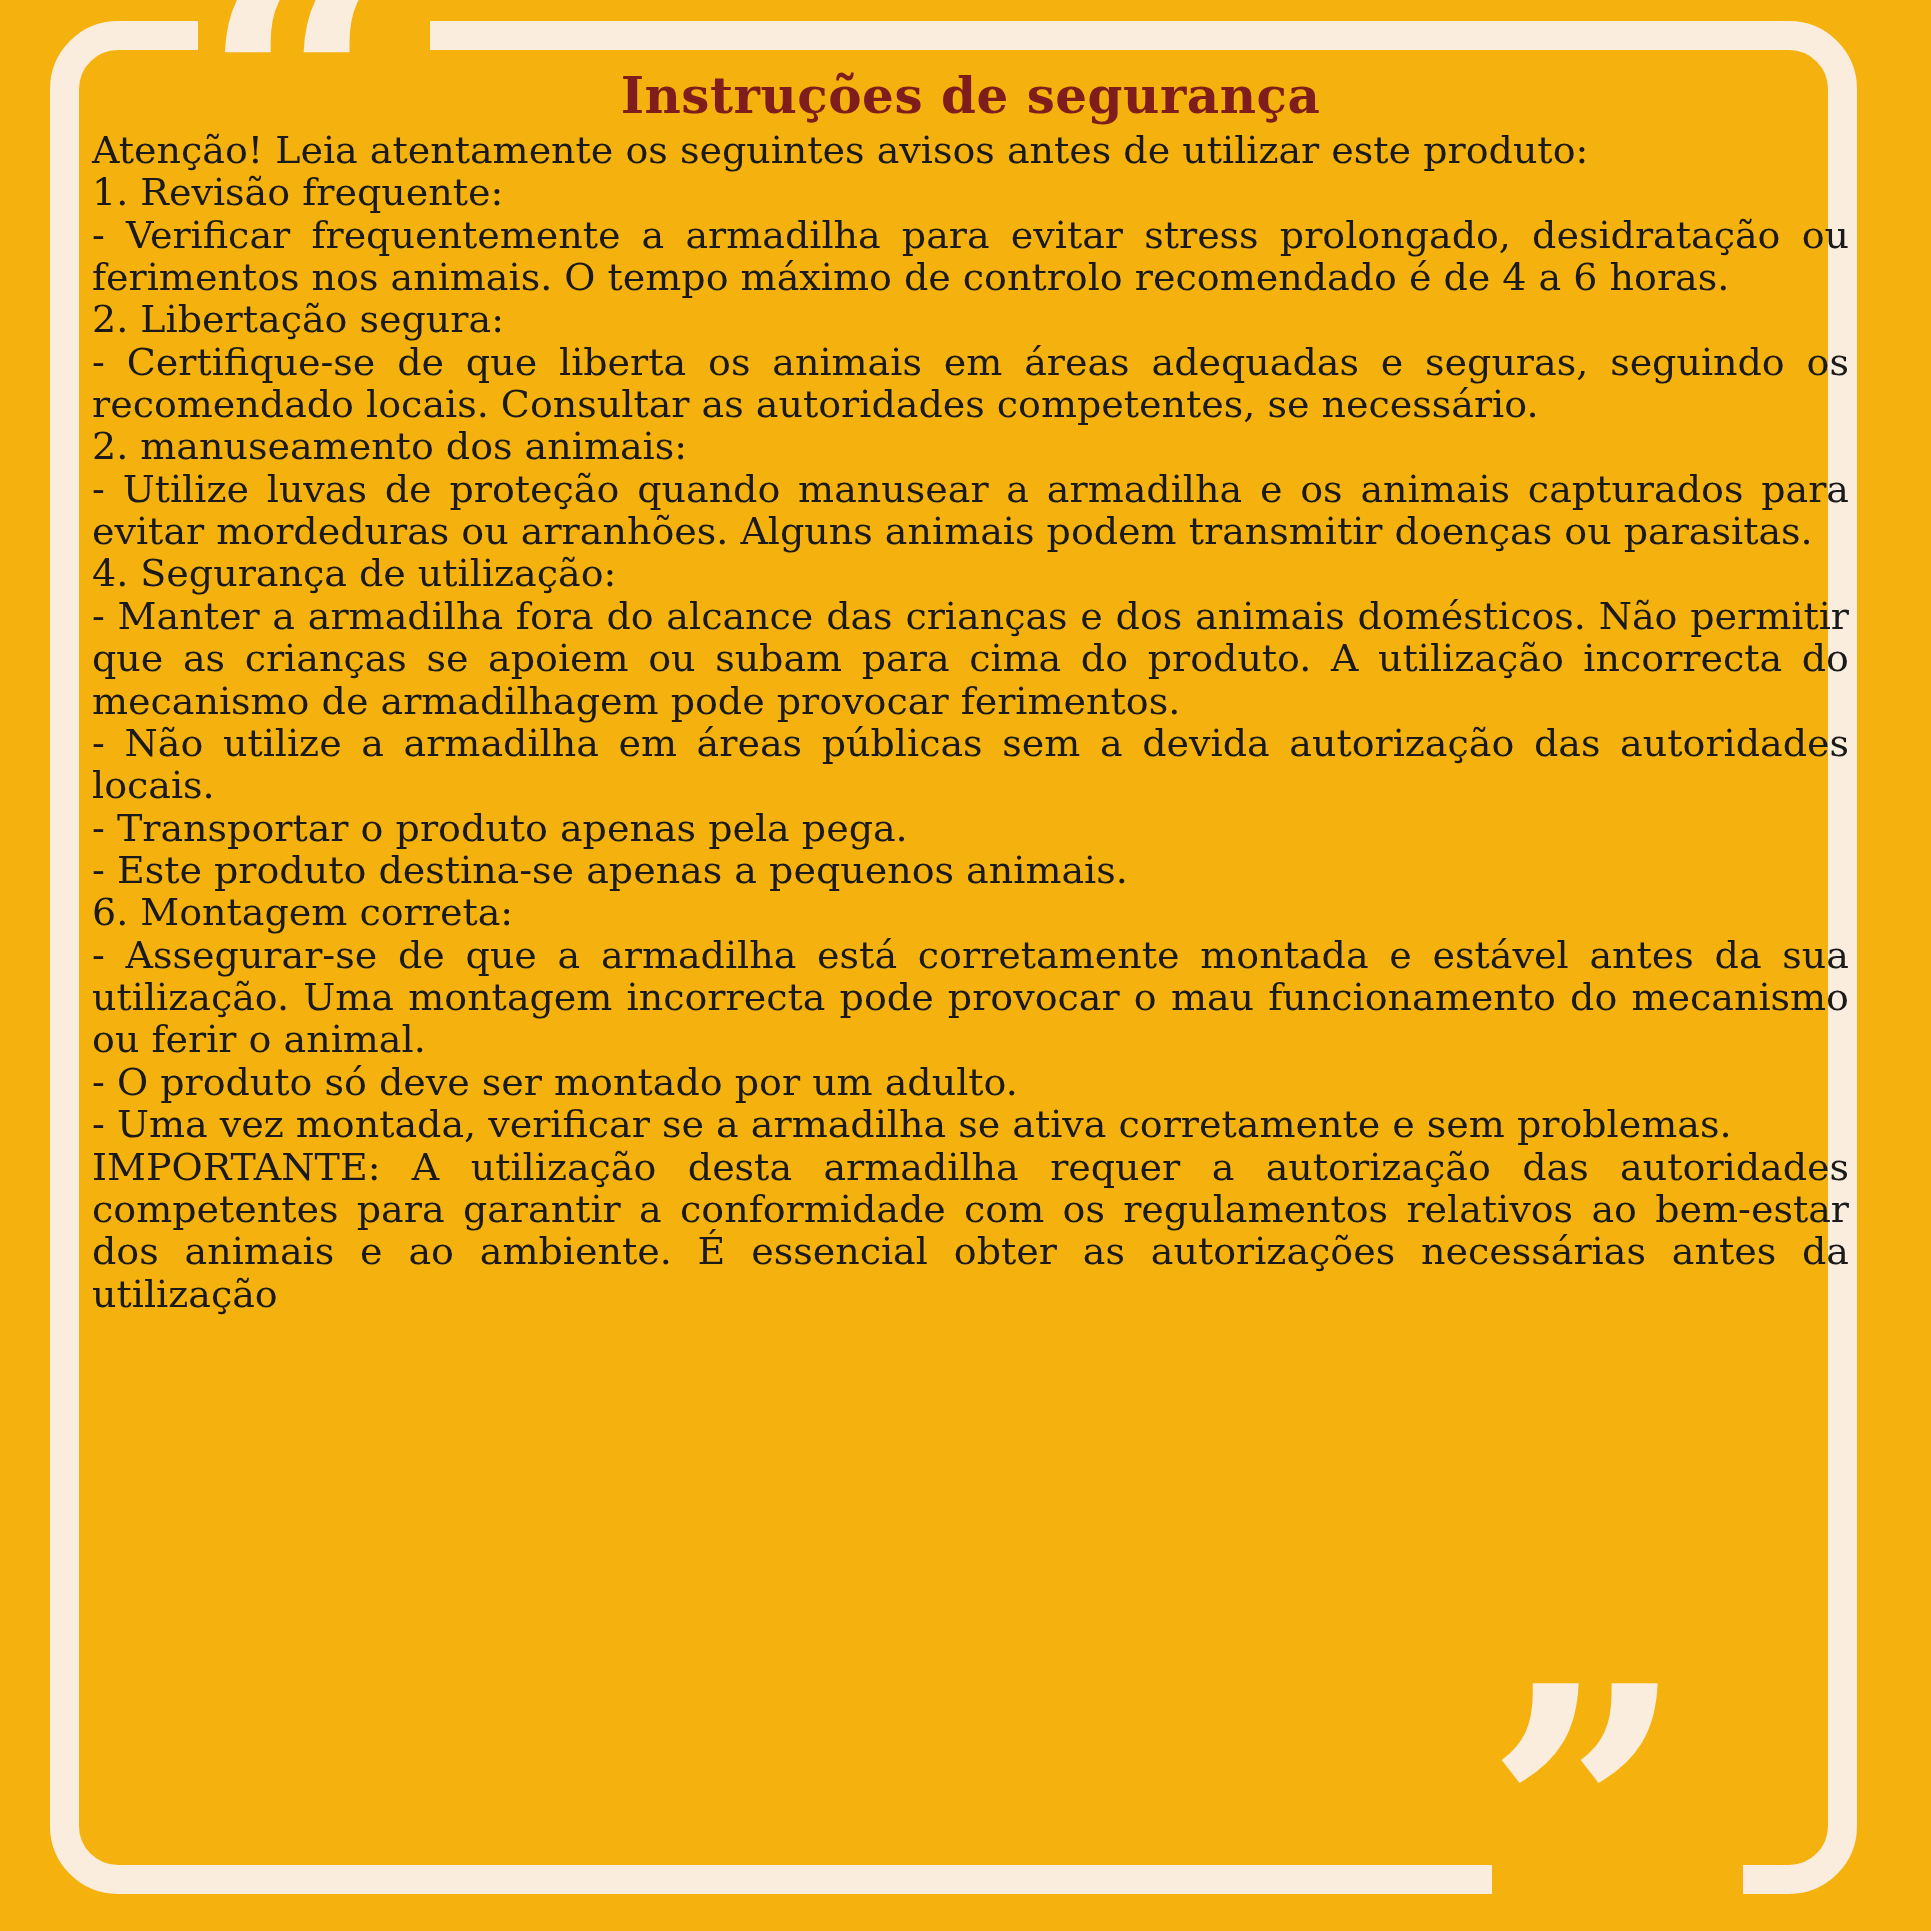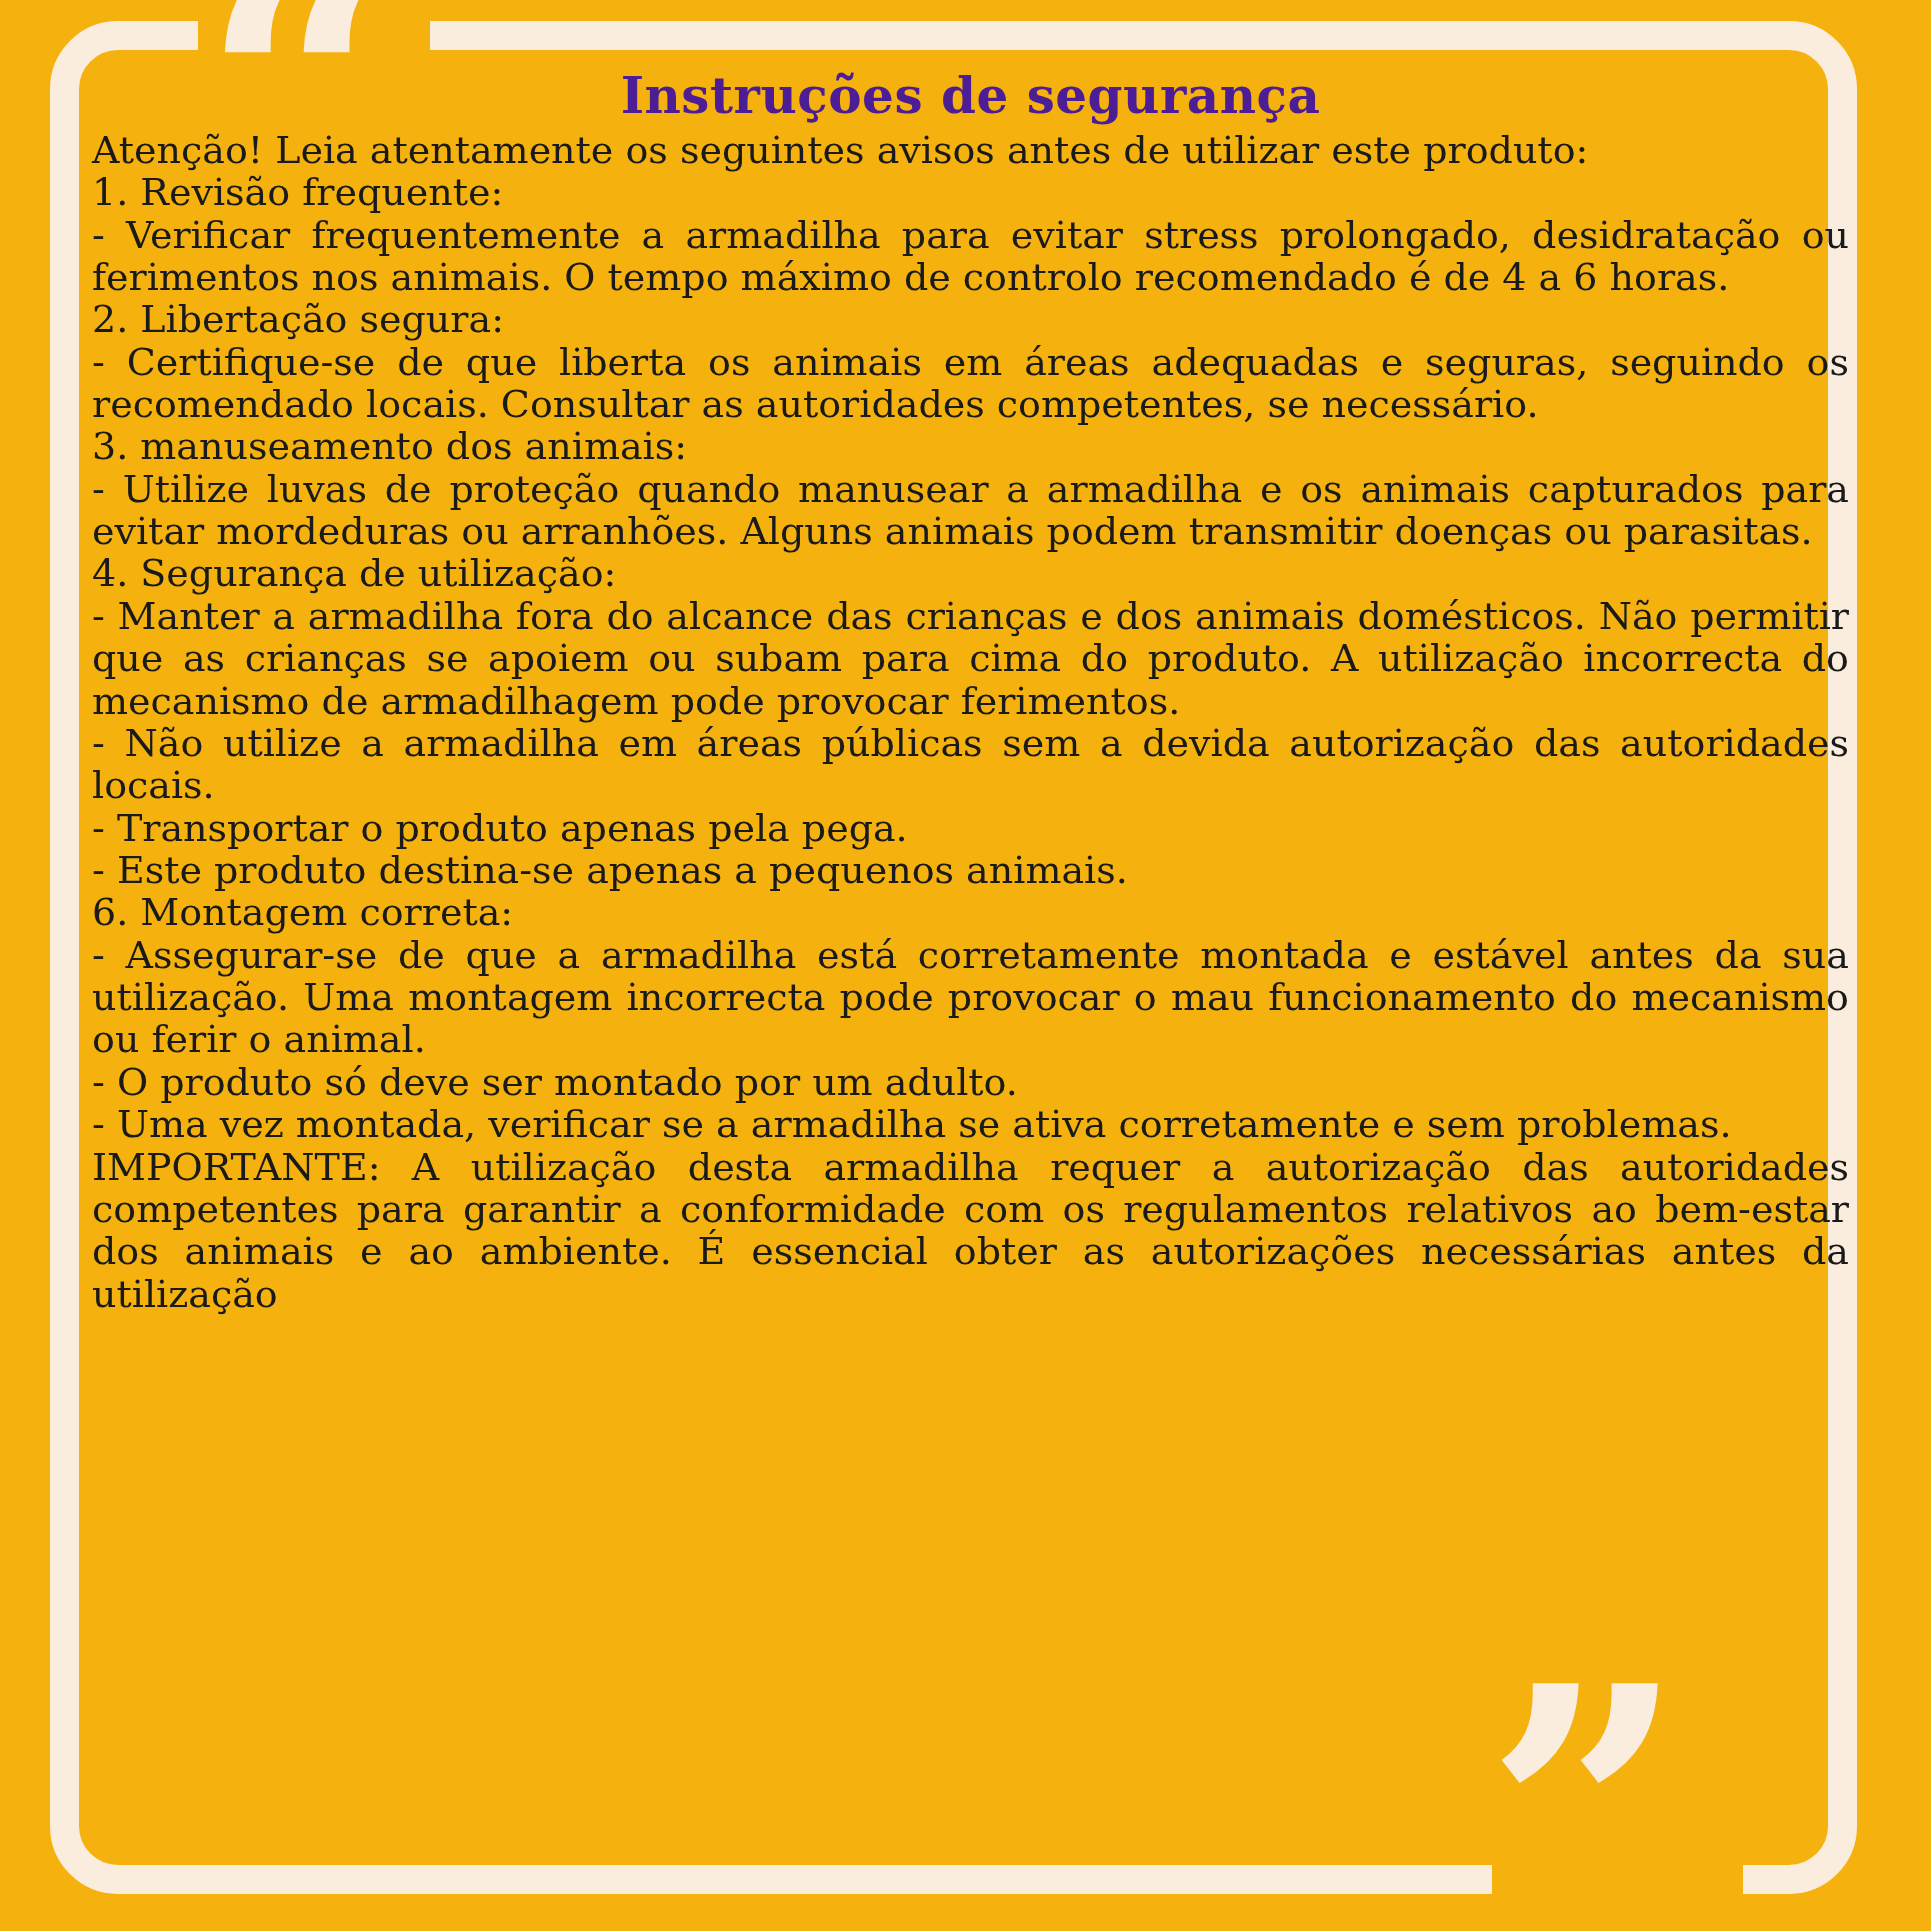--- a/index.html
+++ b/index.html
@@ -83,21 +83,21 @@
     left: 92px;
     top: 66px;
     width: 1757px;
     height: 1815px;
   }
 
   #doc-title {
     text-align: center;
     font-size: 50px;
     font-weight: 700;
-    color: #4c1d95;
+    color: #7f1d1d;
     letter-spacing: 0.5px;
     margin: 0 0 3.9px 0;
     font-family: "DejaVu Serif", serif;
   }
 
   .para {
     color: #1A1A1A;
     font-size: 38px;
     line-height: 1.115;
     margin: 0;
@@ -132,21 +132,21 @@
     <h1 id="doc-title">Instruções de segurança</h1>
 
     <p class="para normal">Atenção! Leia atentamente os seguintes avisos antes de utilizar este produto:</p>
 
     <p class="para normal heading-line">1. Revisão frequente:</p>
     <p class="para justify">- Verificar frequentemente a armadilha para evitar stress prolongado, desidratação ou ferimentos nos animais. O tempo máximo de controlo recomendado é de 4 a 6 horas.</p>
 
     <p class="para normal heading-line">2.  Libertação segura:</p>
     <p class="para justify">- Certifique-se de que liberta os animais em áreas adequadas e seguras, seguindo os recomendado locais. Consultar as autoridades competentes, se necessário.</p>
 
-    <p class="para normal heading-line">3. manuseamento dos animais:</p>
+    <p class="para normal heading-line">2. manuseamento dos animais:</p>
     <p class="para justify">- Utilize luvas de proteção quando manusear a armadilha e os animais capturados para evitar mordeduras ou arranhões. Alguns animais podem transmitir doenças ou parasitas.</p>
 
     <p class="para normal heading-line">4.  Segurança de utilização:</p>
     <p class="para justify">- Manter a armadilha fora do alcance das crianças e dos animais domésticos. Não permitir que as crianças se apoiem ou subam para cima do produto. A utilização incorrecta do mecanismo de armadilhagem pode provocar ferimentos.</p>
     <p class="para justify">- Não utilize a armadilha em áreas públicas sem a devida autorização das autoridades locais.</p>
     <p class="para normal">- Transportar o produto apenas pela pega.</p>
     <p class="para normal">- Este produto destina-se apenas a pequenos animais.</p>
 
 
     <p class="para normal heading-line">6.  Montagem correta:</p>

